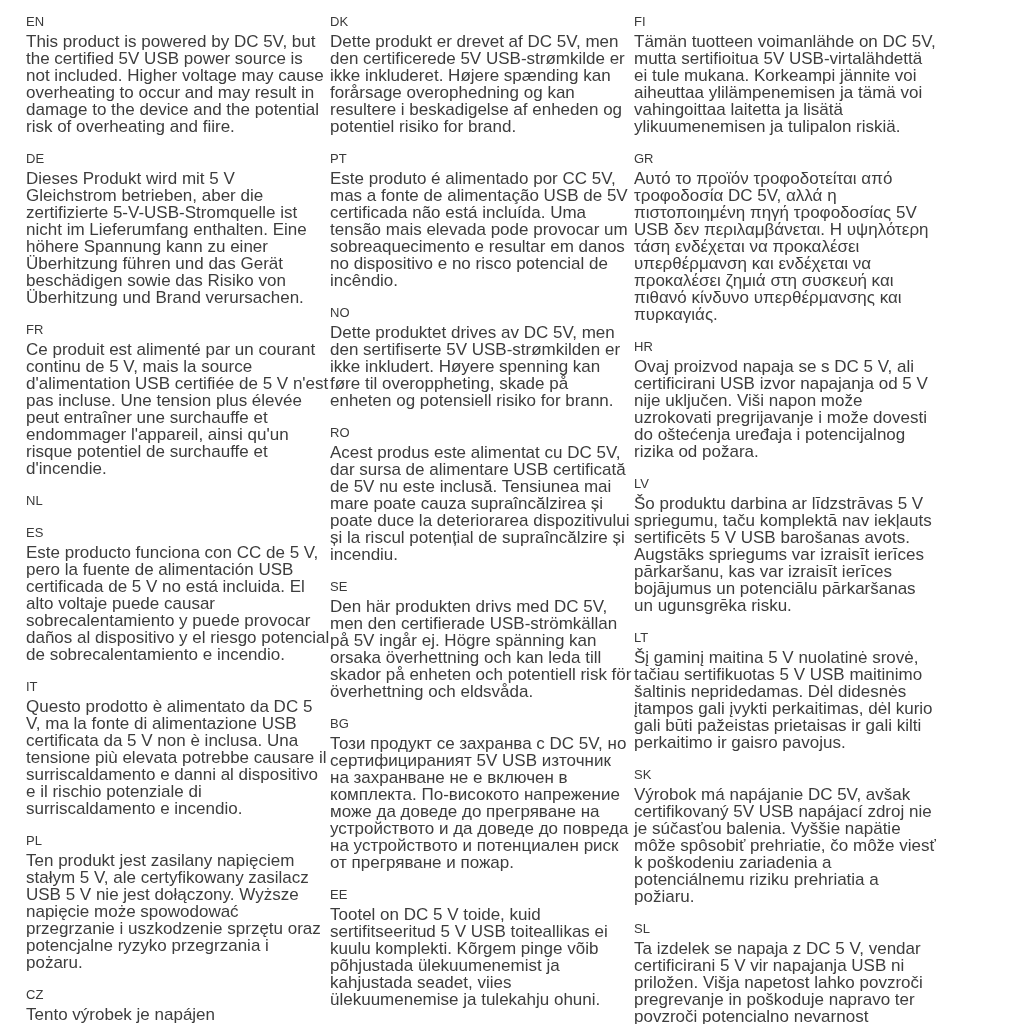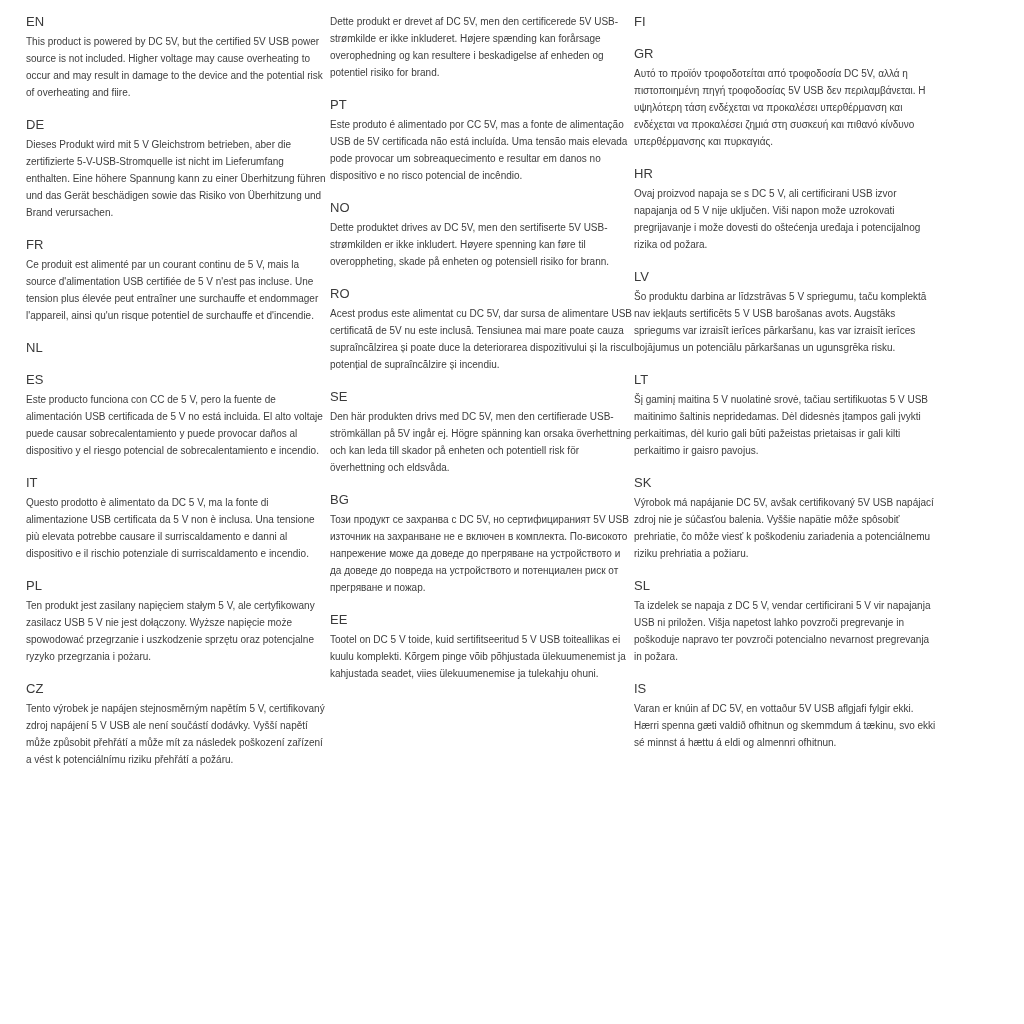--- a/index.html
+++ b/index.html
@@ -20,21 +20,21 @@
     width: 304px;
   }
   .section { margin-bottom: 15px; }
   .lang-code {
     font-size: 13px;
     line-height: 17px;
     margin-bottom: 3px;
     color: #3a3a3a;
   }
   .lang-text {
-    font-size: 10px;
+    font-size: 17px;
     line-height: 17px;
     color: #3d3d3d;
   }
 </style>
 </head>
 <body>
 
 <div class="page">
   <div class="col">
       <div class="section">
@@ -64,20 +64,21 @@
         <div class="lang-code">PL</div>
         <p class="lang-text">Ten produkt jest zasilany napięciem stałym 5 V, ale certyfikowany zasilacz USB 5 V nie jest dołączony. Wyższe napięcie może spowodować przegrzanie i uszkodzenie sprzętu oraz potencjalne ryzyko przegrzania i pożaru.</p>
       </div>
       <div class="section">
         <div class="lang-code">CZ</div>
         <p class="lang-text">Tento výrobek je napájen stejnosměrným napětím 5 V, certifikovaný zdroj napájení 5 V USB ale není součástí dodávky. Vyšší napětí může způsobit přehřátí a může mít za následek poškození zařízení a vést k potenciálnímu riziku přehřátí a požáru.</p>
       </div>
     </div>
   <div class="col">
       <div class="section">
+        <div class="lang-code">DK</div>
         <p class="lang-text">Dette produkt er drevet af DC 5V, men den certificerede 5V USB-strømkilde er ikke inkluderet. Højere spænding kan forårsage overophedning og kan resultere i beskadigelse af enheden og potentiel risiko for brand.</p>
       </div>
       <div class="section">
         <div class="lang-code">PT</div>
         <p class="lang-text">Este produto é alimentado por CC 5V, mas a fonte de alimentação USB de 5V certificada não está incluída. Uma tensão mais elevada pode provocar um sobreaquecimento e resultar em danos no dispositivo e no risco potencial de incêndio.</p>
       </div>
       <div class="section">
         <div class="lang-code">NO</div>
         <p class="lang-text">Dette produktet drives av DC 5V, men den sertifiserte 5V USB-strømkilden er ikke inkludert. Høyere spenning kan føre til overoppheting, skade på enheten og potensiell risiko for brann.</p>
       </div>
@@ -94,20 +95,21 @@
         <p class="lang-text">Този продукт се захранва с DC 5V, но сертифицираният 5V USB източник на захранване не е включен в комплекта. По-високото напрежение може да доведе до прегряване на устройството и да доведе до повреда на устройството и потенциален риск от прегряване и пожар.</p>
       </div>
       <div class="section">
         <div class="lang-code">EE</div>
         <p class="lang-text">Tootel on DC 5 V toide, kuid sertifitseeritud 5 V USB toiteallikas ei kuulu komplekti. Kõrgem pinge võib põhjustada ülekuumenemist ja kahjustada seadet, viies ülekuumenemise ja tulekahju ohuni.</p>
       </div>
     </div>
   <div class="col">
       <div class="section">
         <div class="lang-code">FI</div>
+        <p class="lang-text">Tämän tuotteen voimanlähde on DC 5V, mutta sertifioitua 5V USB-virtalähdettä ei tule mukana. Korkeampi jännite voi aiheuttaa ylilämpenemisen ja tämä voi vahingoittaa laitetta ja lisätä ylikuumenemisen ja tulipalon riskiä.</p>
       </div>
       <div class="section">
         <div class="lang-code">GR</div>
         <p class="lang-text">Αυτό το προϊόν τροφοδοτείται από τροφοδοσία DC 5V, αλλά η πιστοποιημένη πηγή τροφοδοσίας 5V USB δεν περιλαμβάνεται. Η υψηλότερη τάση ενδέχεται να προκαλέσει υπερθέρμανση και ενδέχεται να προκαλέσει ζημιά στη συσκευή και πιθανό κίνδυνο υπερθέρμανσης και πυρκαγιάς.</p>
       </div>
       <div class="section">
         <div class="lang-code">HR</div>
         <p class="lang-text">Ovaj proizvod napaja se s DC 5 V, ali certificirani USB izvor napajanja od 5 V nije uključen. Viši napon može uzrokovati pregrijavanje i može dovesti do oštećenja uređaja i potencijalnog rizika od požara.</p>
       </div>
       <div class="section">

